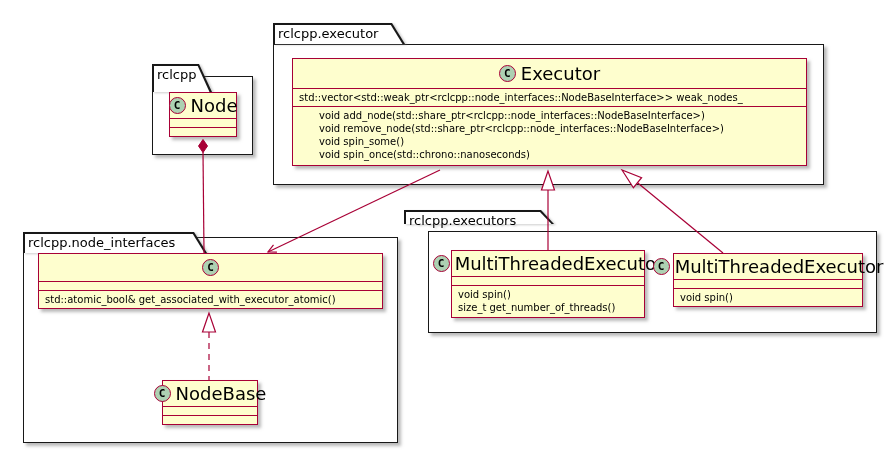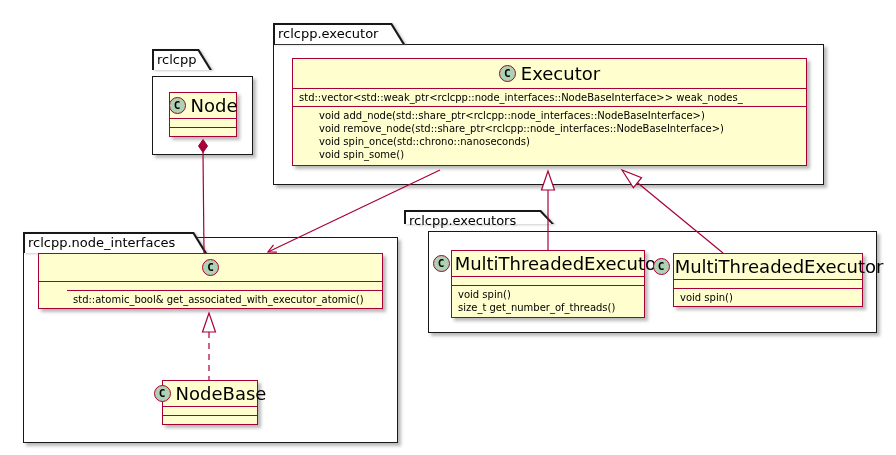--- a/index.html
+++ b/index.html
@@ -33,21 +33,21 @@
   
   .overlay{position:absolute;left:0;top:0;z-index:3;pointer-events:none;}
 </style>
 </head>
 <body>
 
 <div class="canvas">
 
   <div>
     <div class="pkg-body" style="left:152px;top:76px;width:101px;height:79px;"></div>
-    <div class="pkg-tab" style="left:152px;top:49px;width:60px;height:21px;">
+    <div class="pkg-tab" style="left:152px;top:64px;width:60px;height:28px;">
       <div class="t-outer"></div>
       <div class="t-inner"></div>
       <span class="pkg-label">rclcpp</span>
     </div>
   </div>
 
   <div>
     <div class="pkg-body" style="left:273px;top:44px;width:551px;height:141px;"></div>
     <div class="pkg-tab" style="left:273px;top:23px;width:132px;height:21px;">
       <div class="t-outer"></div>
@@ -87,31 +87,31 @@
     <div class="cls-header" style="height:29px;">
       <span class="cls-icon">C</span>
       <span class="cls-name">Executor</span>
     </div>
     <div class="cls-fields filled" style="height:18px;">
       <div class="member">std::vector&lt;std::weak_ptr&lt;rclcpp::node_interfaces::NodeBaseInterface&gt;&gt; weak_nodes_</div>
     </div>
     <div class="cls-methods filled" style="height:59px;padding-left:20px;">
       <div class="member">void add_node(std::share_ptr&lt;rclcpp::node_interfaces::NodeBaseInterface&gt;)</div>
       <div class="member">void remove_node(std::share_ptr&lt;rclcpp::node_interfaces::NodeBaseInterface&gt;)</div>
+      <div class="member">void spin_some()</div>
       <div class="member">void spin_once(std::chrono::nanoseconds)</div>
-      <div class="member">void spin_some()</div>
     </div>
   </div>
 
   <div class="cls" style="left:38px;top:253px;width:345px;">
     <div class="cls-header" style="height:27px;">
       <span class="cls-icon">C</span>
     </div>
     <div class="cls-fields" style="height:9px;"></div>
-    <div class="cls-methods filled" style="height:18px;margin-left:28px;">
+    <div class="cls-methods filled" style="height:18px;">
       <div class="member">std::atomic_bool&amp; get_associated_with_executor_atomic()</div>
     </div>
   </div>
 
   <div class="cls" style="left:162px;top:380px;width:96px;">
     <div class="cls-header" style="height:25px;">
       <span class="cls-icon">C</span>
       <span class="cls-name">NodeBase</span>
     </div>
     <div class="cls-fields" style="height:9px;"></div>

